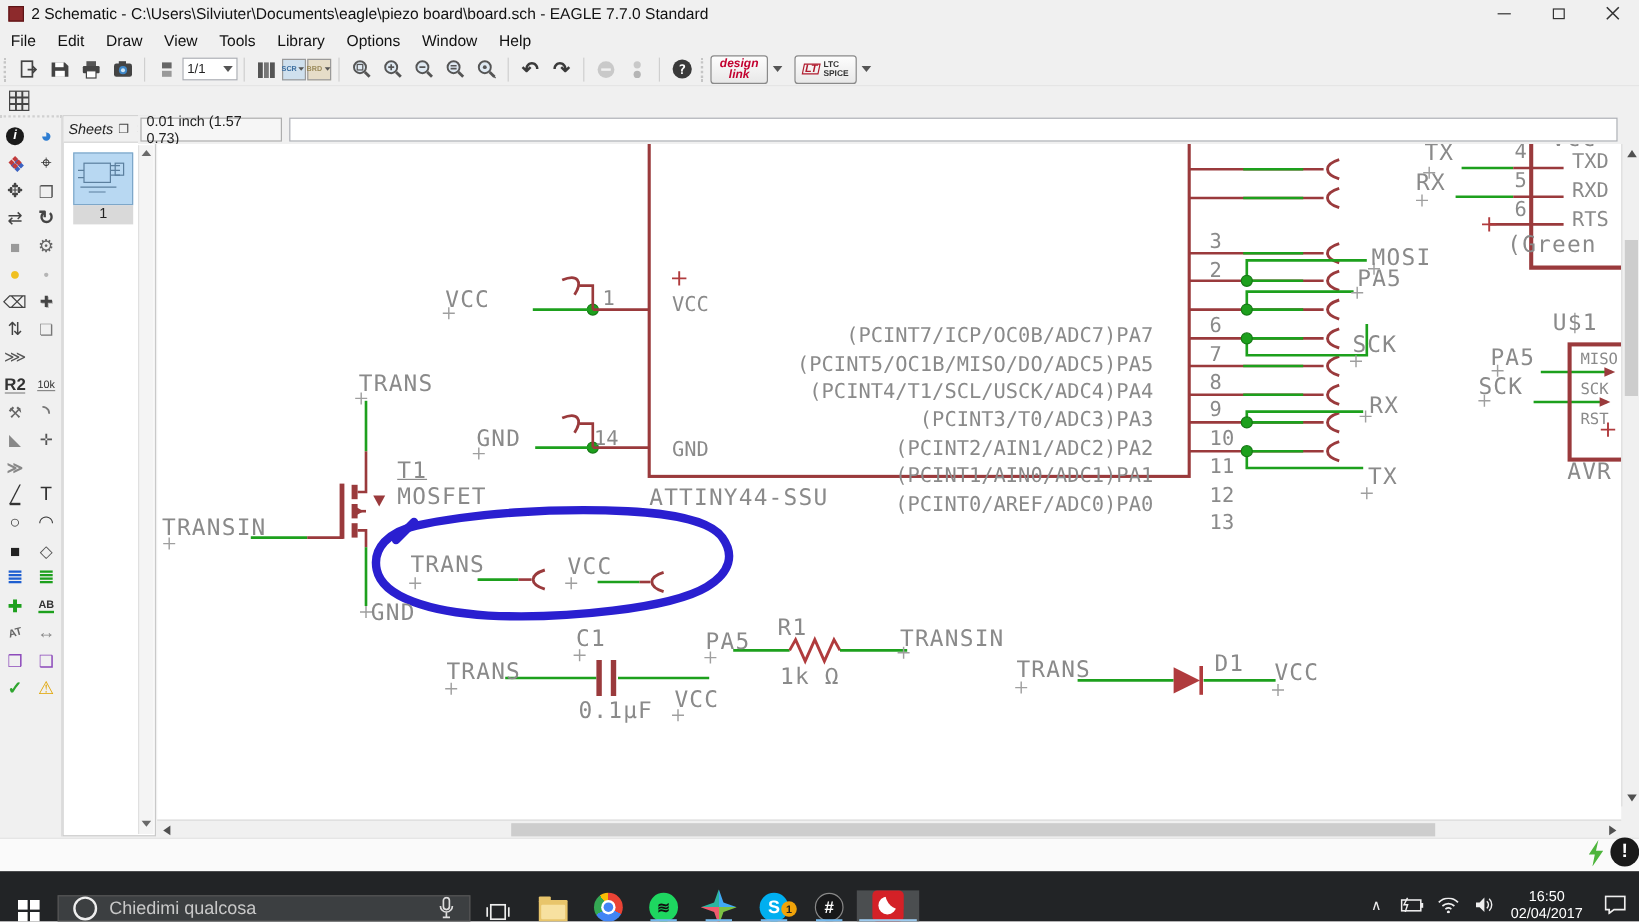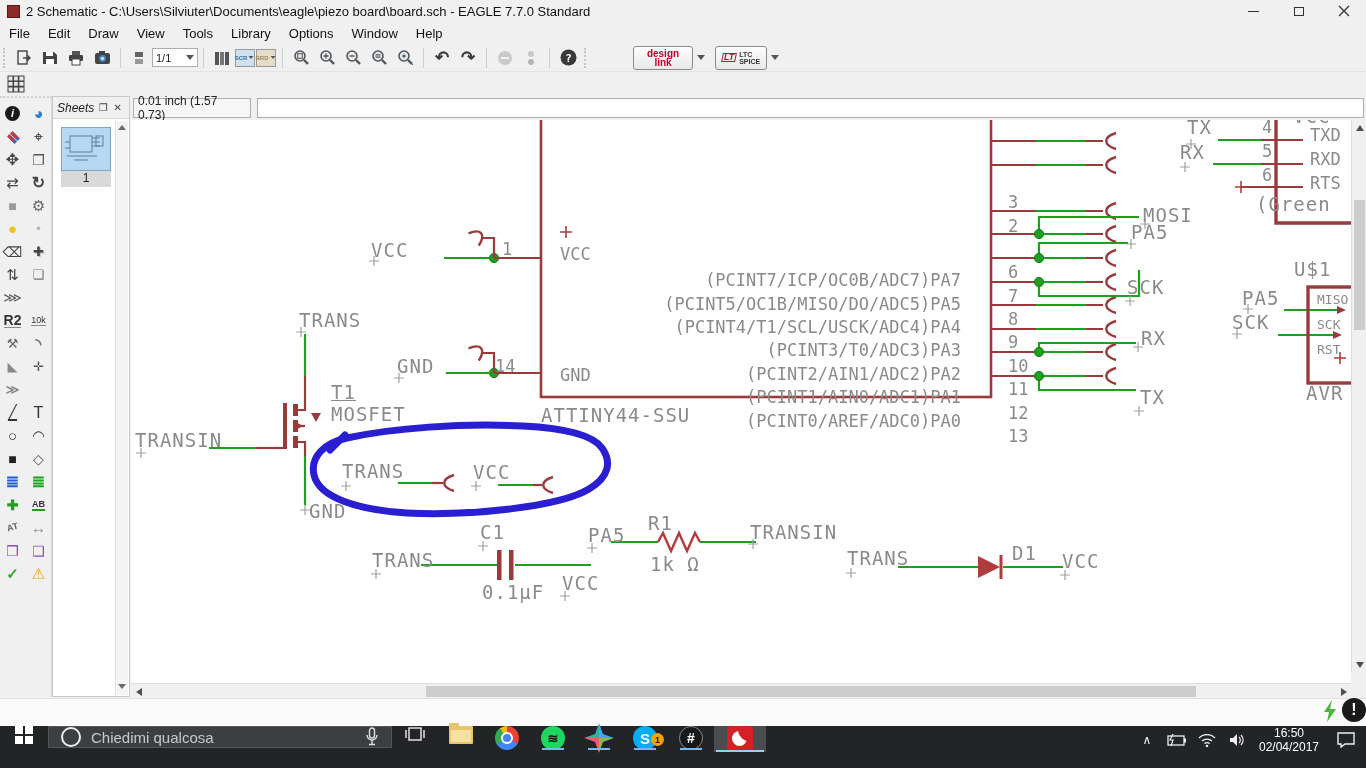--- a/index.html
+++ b/index.html
@@ -22,21 +22,21 @@
   #toolbar { position:absolute; left:0; top:44px; width:1366px; height:28px; background:#f0f0f0; display:flex; align-items:center; border-bottom:1px solid #e3e3e3; }
   .tbtn { width:26px; height:24px; display:flex; align-items:center; justify-content:center; border:1px solid transparent; border-radius:2px; color:#444; }
   .tsep { width:1px; height:20px; background:#cfcfcf; margin:0 5px; }
   .tsep2 { width:5px; height:20px; border-left:2px dotted #c5c5c5; margin:0 3px; }
   #page-select { width:46px; height:19px; background:#fff; border:1px solid #abadb3; font-size:11px; display:flex; align-items:center; padding:0 3px; justify-content:space-between; color:#222; }
   .caret { width:0; height:0; border-left:4px solid transparent; border-right:4px solid transparent; border-top:5px solid #555; }
   .mini-btn { width:20px; height:18px; border:1px solid #9a9a9a; font-size:6px; font-weight:bold; display:flex; align-items:center; justify-content:center; margin-right:1px; }
   #scr-btn { background:#cfe0ee; color:#3c6e9f; }
   #brd-btn { background:#e6ddc8; color:#9a8a5a; }
   .glyphbtn { font-size:17px; font-weight:bold; color:#3a3a3a; }
-  #design-link { width:60px; height:24px; border:1px solid #8a8a8a; border-radius:3px; background:linear-gradient(#fdfdfd,#e8e8e8); display:flex; flex-direction:column; align-items:center; justify-content:center; color:#c2002f; font-size:10px; line-height:9px; font-weight:bold;margin-left:41px; }
+  #design-link { width:48px; height:24px; border:1px solid #8a8a8a; border-radius:3px; background:linear-gradient(#fdfdfd,#e8e8e8); display:flex; flex-direction:column; align-items:center; justify-content:center; color:#c2002f; font-style:italic; font-size:10px; line-height:9px; font-weight:bold; }
   #ltc-btn { width:52px; height:24px; border:1px solid #8a8a8a; border-radius:3px; background:linear-gradient(#fdfdfd,#e8e8e8); display:flex; align-items:center; justify-content:center; gap:3px; color:#333; font-size:7px; font-weight:bold; line-height:7px; }
   #ltc-logo { color:#b01b2e; font-size:9px; font-weight:bold; border:1px solid #b01b2e; padding:0 1px; transform:skewX(-12deg); }
 
   #toolbar2 { position:absolute; left:0; top:72px; width:1366px; height:24px; background:#f0f0f0; display:flex; align-items:center; }
 
   
   #palette { position:absolute; left:0; top:96px; width:52px; height:601px; background:#f0f0f0; border-right:1px solid #d9d9d9; border-top:2px dotted #d0d0d0; padding-top:4px; display:grid; grid-template-columns:26px 26px; align-content:start; }
   .tool { width:25px; height:23px; display:flex; align-items:center; justify-content:center; border:1px solid transparent; }
   .tg { font-size:15px; line-height:1; display:inline-block; text-align:center; }
 
@@ -46,21 +46,21 @@
   #sheets-header .sp { flex:1; }
   .hd-ic { font-size:10px; color:#444; padding:0 3px; font-style:normal; }
   #sheet-thumb { position:absolute; left:8px; top:30px; width:50px; height:44px; background:#b8d8f2; border:1px solid #7da7c9; }
   #sheet-thumb svg { display:block; }
   #sheet-num { position:absolute; left:8px; top:74px; width:50px; height:16px; background:#d9d9d9; text-align:center; font-size:12px; color:#222; }
   #sheets-scroll { position:absolute; right:1px; top:24px; width:13px; height:574px; background:#f4f4f4; border-left:1px solid #e0e0e0; }
   .tri-up { width:0;height:0;border-left:4px solid transparent;border-right:4px solid transparent;border-bottom:5px solid #6a6a6a; margin:4px auto; }
   .tri-down { width:0;height:0;border-left:4px solid transparent;border-right:4px solid transparent;border-top:5px solid #6a6a6a; margin:4px auto; position:absolute; bottom:2px; left:2px; }
 
   
-  #coordbar { position:absolute; left:131px; top:96px; width:1235px; height:24px; background:#f0f0f0; display:flex; align-items:center; }
+  #coordbar { position:absolute; left:115px; top:96px; width:1235px; height:24px; background:#f0f0f0; display:flex; align-items:center; }
   #coords { width:118px; height:20px; border:1px solid #adadad; background:#f6f6f6; font-size:12px; color:#222; display:flex; align-items:center; padding:0 4px; margin-left:2px; }
   #cmdline { flex:1; height:20px; margin:0 2px 0 6px; border:1px solid #abadb3; background:#fff; font-size:12px; padding:0 4px; font-family:"Liberation Sans",sans-serif; }
 
   
   #canvas { position:absolute; left:131px; top:120px; width:1220px; height:563px; background:#ffffff; overflow:hidden; }
   #wires { position:absolute; left:0; top:0; }
   .slabel { position:absolute; font-family:"DejaVu Sans Mono",monospace; font-size:19px; color:#8a8a8a; letter-spacing:1px; white-space:pre; line-height:20px; }
   .s17 { font-size:17px; letter-spacing:0; }
   .s12 { font-size:13px; letter-spacing:0; line-height:13px; }
   .pinstack { position:absolute; font-family:"DejaVu Sans Mono",monospace; font-size:17px; color:#8a8a8a; line-height:23.4px; white-space:pre; }
@@ -76,21 +76,21 @@
   .arr.up { border-left:4px solid transparent; border-right:4px solid transparent; border-bottom:6px solid #505050; }
   .arr.down { border-left:4px solid transparent; border-right:4px solid transparent; border-top:6px solid #505050; }
   .arr.left { border-top:4px solid transparent; border-bottom:4px solid transparent; border-right:6px solid #505050; }
   .arr.right { border-top:4px solid transparent; border-bottom:4px solid transparent; border-left:6px solid #505050; }
 
   #statusstrip { position:absolute; left:0; top:698px; width:1366px; height:28px; background:#fafafa; border-top:1px solid #e0e0e0; }
   #bolt-ind { position:absolute; left:1322px; top:700px; }
   #excl-ind { position:absolute; left:1342px; top:698px; width:24px; height:24px; border-radius:50%; background:#1a1a1a; color:#fff; font-weight:bold; font-size:16px; text-align:center; line-height:24px; }
 
   
-  #taskbar { position:absolute; left:0; top:726px; width:1366px; height:42px; background:#222426; display:flex; align-items:flex-start; color:#eee; }
+  #taskbar { position:absolute; left:0; top:726px; width:1366px; height:42px; background:#222426; display:flex; align-items:flex-end; color:#eee; }
   #start-btn { width:48px; display:flex; align-items:center; justify-content:center; }
   #start-glyph { display:grid; grid-template-columns:8px 8px; grid-template-rows:8px 8px; gap:2px; }
   #start-glyph i { background:#fff; }
   #searchbox { width:344px; background:#3c3f41; border:1px solid #555; display:flex; align-items:center; margin:0; }
   #cortana-ring { width:20px; height:20px; border:2px solid #eee; border-radius:50%; margin:0 10px 0 12px; }
   #search-text { flex:1; font-size:15px; color:#c8c8c8; }
   #taskview { width:46px; display:flex; align-items:center; justify-content:center; }
   .app-tile { width:46px; display:flex; align-items:center; justify-content:center; position:relative; }
   .app-tile .runline { position:absolute; bottom:0; left:12px; right:12px; height:2px; background:#76b9ed; }
   #tile-eagle { background:#4b4e50; width:52px; }

